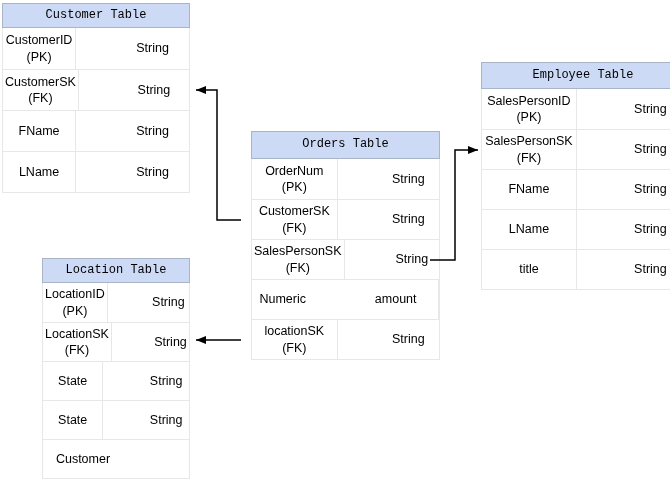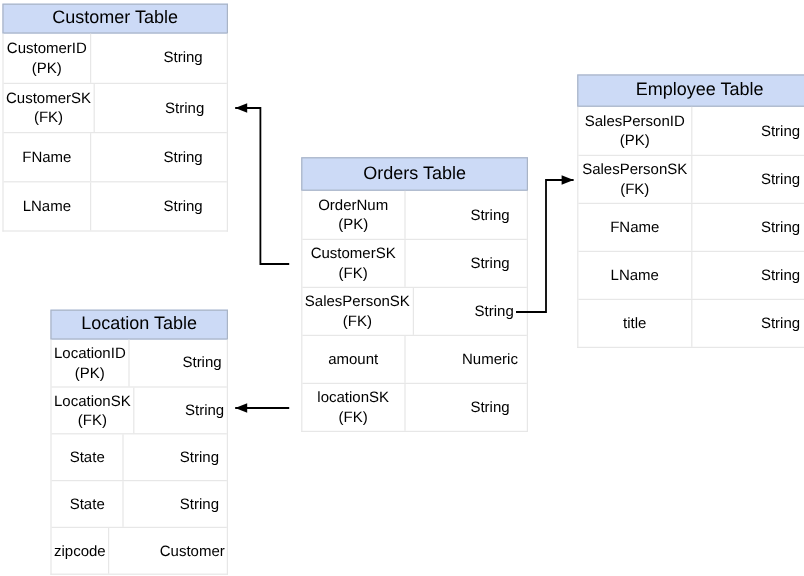--- a/index.html
+++ b/index.html
@@ -19,22 +19,23 @@
     overflow: hidden;
     background: var(--background);
     font-family: "Liberation Sans", "DejaVu Sans", sans-serif;
     color: var(--text);
   }
   .erd-table { position: absolute; background: var(--background); }
   .erd-header {
     display: flex; align-items: center; justify-content: center;
     background: var(--header-fill);
     border: 1px solid var(--header-border);
-    font-size: 15px;
+    font-size: 12px;
     line-height: 1.1;
+    font-family: Liberation Mono, monospace;
   }
   .erd-body { border: 1px solid var(--row-border); border-top: none; }
   .erd-row { display: flex; gap: 40px; }
   .erd-row + .erd-row { border-top: 1px solid var(--row-border); }
   .erd-cell {
     display: flex; align-items: center; justify-content: center;
     text-align: center;
     font-size: 12.5px;
     line-height: 1.3;
     white-space: pre-line;
@@ -111,22 +112,22 @@
       <div class="erd-row">
         <div class="erd-cell name">CustomerSK (FK)</div>
         <div class="erd-cell type">String</div>
       </div>
       <div class="erd-row">
         <div class="erd-cell name">SalesPersonSK
 (FK)</div>
         <div class="erd-cell type">String</div>
       </div>
       <div class="erd-row">
+        <div class="erd-cell type">Numeric</div>
         <div class="erd-cell name">amount</div>
-        <div class="erd-cell type">Numeric</div>
       </div>
       <div class="erd-row">
         <div class="erd-cell name">locationSK (FK)</div>
         <div class="erd-cell type">String</div>
       </div>
     </div>
   </div>
 
   <div class="erd-table" id="employee-table">
     <div class="erd-header">Employee Table</div>
@@ -168,21 +169,20 @@
       </div>
       <div class="erd-row">
         <div class="erd-cell name">State</div>
         <div class="erd-cell type">String</div>
       </div>
       <div class="erd-row">
         <div class="erd-cell name">State</div>
         <div class="erd-cell type">String</div>
       </div>
       <div class="erd-row">
-        <div class="erd-cell name">zipcode</div>
         <div class="erd-cell type">Customer</div>
       </div>
     </div>
   </div>
 
   <svg id="connector-layer" width="670" height="480" viewBox="0 0 670 480">
     <defs>
       <marker id="arrowhead" viewBox="0 0 12 10" refX="11" refY="5" markerWidth="12" markerHeight="10" markerUnits="userSpaceOnUse" orient="auto">
         <path d="M1,1 L11,5 L1,9 Z" fill="#000000"></path>
       </marker>

